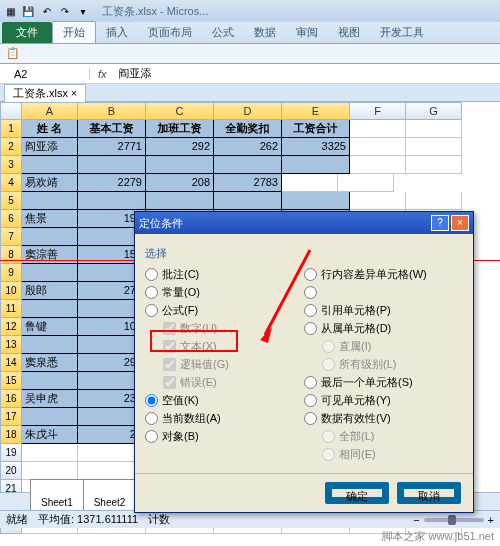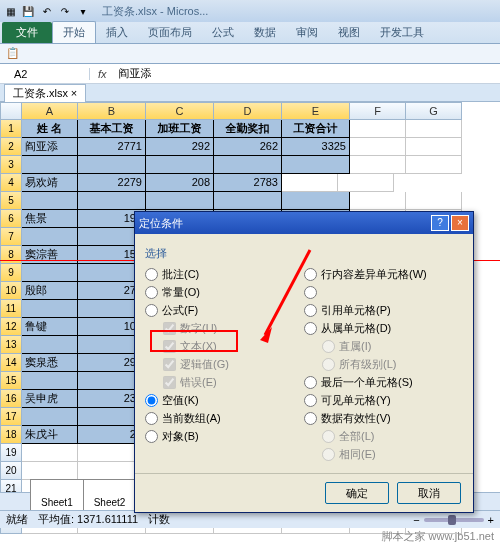--- a/index.html
+++ b/index.html
@@ -41,21 +41,21 @@
 .dlg-body{padding:12px 10px 10px}
 .dlg-sect{color:#2a5a9a;margin-bottom:4px}
 .opts{display:flex;gap:0}
 .col{flex:1}
 .opt{display:flex;align-items:center;height:18px;gap:4px;font-size:11px}
 .opt.sub{padding-left:18px;color:#888}
 input[type=radio],input[type=checkbox]{margin:0}
 .redbox{border:2px solid red;position:absolute;left:150px;top:330px;width:88px;height:22px;z-index:12;pointer-events:none}
 .redarrow{position:absolute;left:260px;top:245px;z-index:11;pointer-events:none}
 .dlg-foot{display:flex;justify-content:flex-end;gap:8px;padding:8px 12px;border-top:1px solid #c0c0b0}
-.btn{width:64px;height:22px;background:#ece9d8;border:1px solid #0369a1;border-radius:2px}
+.btn{width:64px;height:22px;background:#ece9d8;border:7px solid #0369a1;border-radius:2px}
 .statusbar{position:absolute;bottom:18px;left:0;right:0;height:18px;background:#dde9f7;border-top:1px solid #9fb7d0;display:flex;align-items:center;padding:0 6px;font-size:10px;gap:10px}
 .sheettabs{position:absolute;bottom:36px;left:0;right:0;height:18px;background:#dde9f7;display:flex;align-items:center;padding-left:30px;gap:0;border-top:1px solid #9fb7d0}
 .st{border:1px solid #888;border-bottom:none;padding:17px 10px;background:#fff;font-size:10px;margin-right:-1px}
 .watermark{position:absolute;right:6px;bottom:2px;color:#888;font-size:11px;z-index:20}
 .zoom{margin-left:auto;display:flex;align-items:center;gap:4px}
 .slider{width:60px;height:4px;background:#aac;position:relative;border-radius:2px}
 .slider::after{content:"";position:absolute;left:40%;top:-3px;width:8px;height:10px;background:#668;border-radius:2px}
 </style>
 </head>
 <body>

